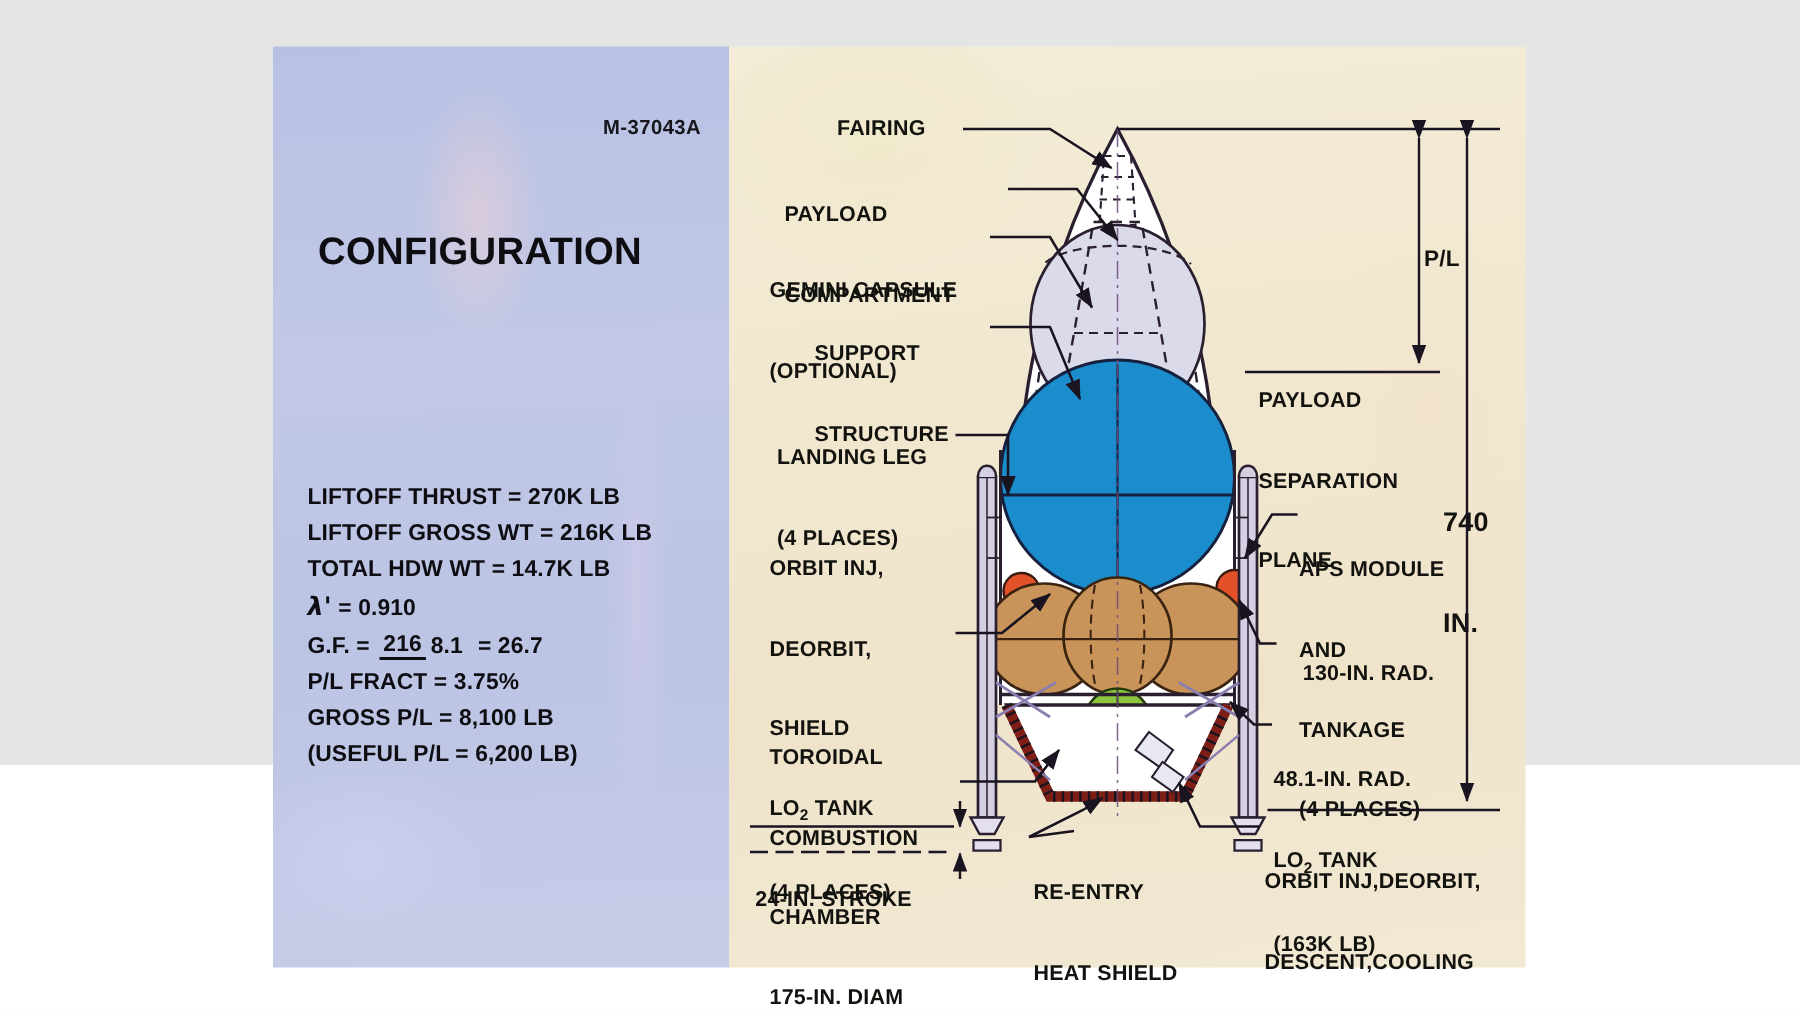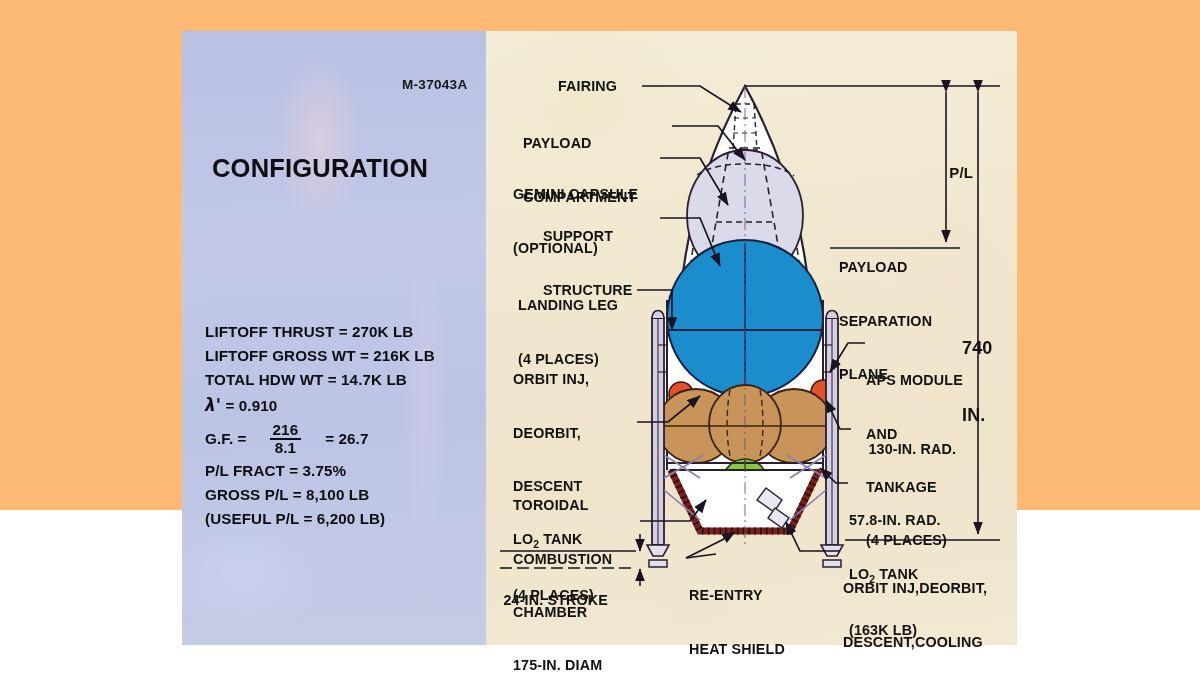--- a/index.html
+++ b/index.html
@@ -1,18 +1,18 @@
 <!DOCTYPE html>
 <html><head>
 <meta charset="utf-8">
 <style>
   html,body{margin:0;padding:0;background:#ffffff;}
   body{width:1200px;height:675px;overflow:hidden;font-family:"Liberation Sans",sans-serif;}
 
-  #stage{position:relative;width:1200px;height:510px;background:#fdba74;}
+  #stage{position:relative;width:1200px;height:510px;background:#e5e5e5;}
 
   
   #left-panel{
     position:absolute;left:182px;top:31px;width:304px;height:614px;
     background:
       radial-gradient(ellipse 60px 120px at 45% 18%, rgba(240,210,215,.55), rgba(240,210,215,0) 70%),
       radial-gradient(ellipse 30px 220px at 80% 60%, rgba(215,205,235,.5), rgba(215,205,235,0) 70%),
       radial-gradient(ellipse 120px 90px at 20% 88%, rgba(205,212,240,.6), rgba(205,212,240,0) 70%),
       linear-gradient(178deg,#b9c1e3 0%,#c2c8e6 35%,#bcc4e4 62%,#c6cbe7 100%);
   }
@@ -35,22 +35,22 @@
     font-size:25.5px;font-weight:bold;color:#0d0d12;
     line-height:1.30;letter-spacing:.2px;
   }
   #specs{
     position:absolute;left:205px;top:320px;width:280px;
     font-size:15.2px;font-weight:bold;color:#0d0d12;line-height:1.58;
     letter-spacing:.1px;white-space:nowrap;
   }
   #specs .gf-row{display:flex;align-items:center;margin:3px 0 3px 0;line-height:1;}
   #specs .gf-lbl{margin-right:5px;}
-  #specs .frac{display:inline-flex;flex-direction:column;align-items:center;
-     margin:0 18px;line-height:1.04;}
+  #specs .frac{display:inline-flex;flex-direction:row;align-items:center;
+     margin:0 1px;line-height:1.04;}
   #specs .frac .num{border-bottom:2px solid #0d0d12;padding:0 3px 0px 3px;}
   #specs .frac .den{padding:0px 3px 0 3px;}
   #specs .gf-eq{margin-left:6px;}
   #specs .lam{font-family:"DejaVu Sans",sans-serif;font-style:italic;font-size:17px;}
   sub{font-size:.72em;}
 
   
   .lab{position:absolute;font-size:14.3px;font-weight:bold;color:#12120f;
        line-height:1.24;letter-spacing:.15px;white-space:pre;}
 
@@ -110,21 +110,21 @@
   </div>
 
   <div class="lab" style="left:518px;top:262px;">
     <div>LANDING LEG</div>
     <div>(4 PLACES)</div>
   </div>
 
   <div class="lab" style="left:513px;top:336px;">
     <div>ORBIT INJ,</div>
     <div>DEORBIT,</div>
-    <div>DESCENT</div>
+    <div>SHIELD</div>
     <div>LO<sub>2</sub> TANK</div>
     <div>(4 PLACES)</div>
   </div>
 
   <div class="lab" style="left:513px;top:462px;">
     <div>TOROIDAL</div>
     <div>COMBUSTION</div>
     <div>CHAMBER</div>
     <div>175-IN. DIAM</div>
   </div>
@@ -134,21 +134,21 @@
     <div>AND</div>
     <div>TANKAGE</div>
     <div>(4 PLACES)</div>
   </div>
 
   <div class="lab" style="left:852px;top:423px;">
     <span>130-IN. RAD.</span>
   </div>
 
   <div class="lab" style="left:849px;top:477px;">
-    <div>57.8-IN. RAD.</div>
+    <div>48.1-IN. RAD.</div>
     <div>LO<sub>2</sub> TANK</div>
     <div>(163K LB)</div>
   </div>
 
   <div class="lab" style="left:843px;top:545px;">
     <div>ORBIT INJ,DEORBIT,</div>
     <div>DESCENT,COOLING</div>
     
   </div>
 

